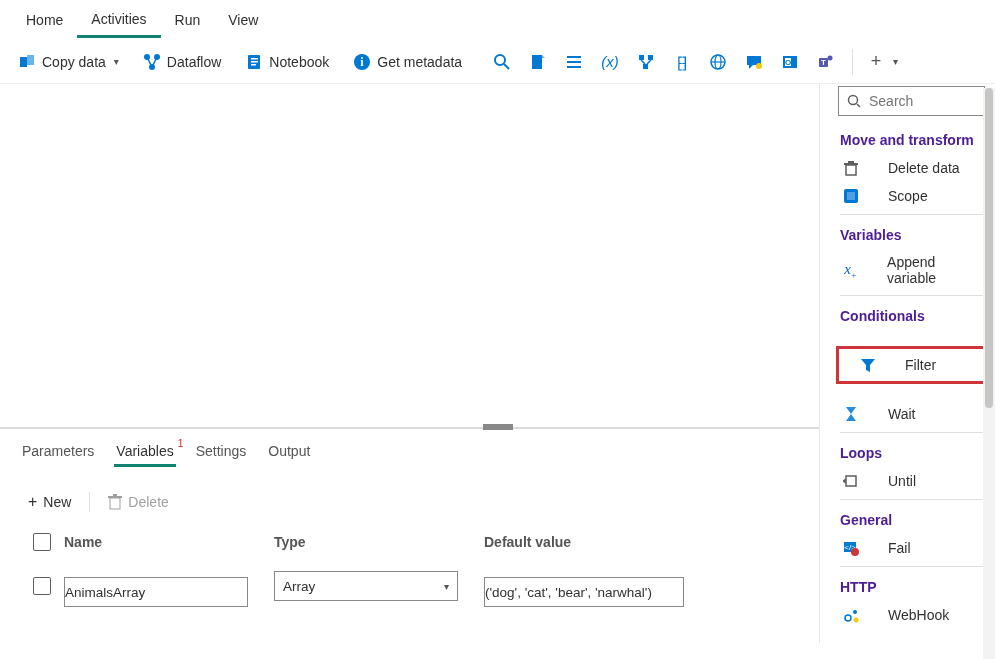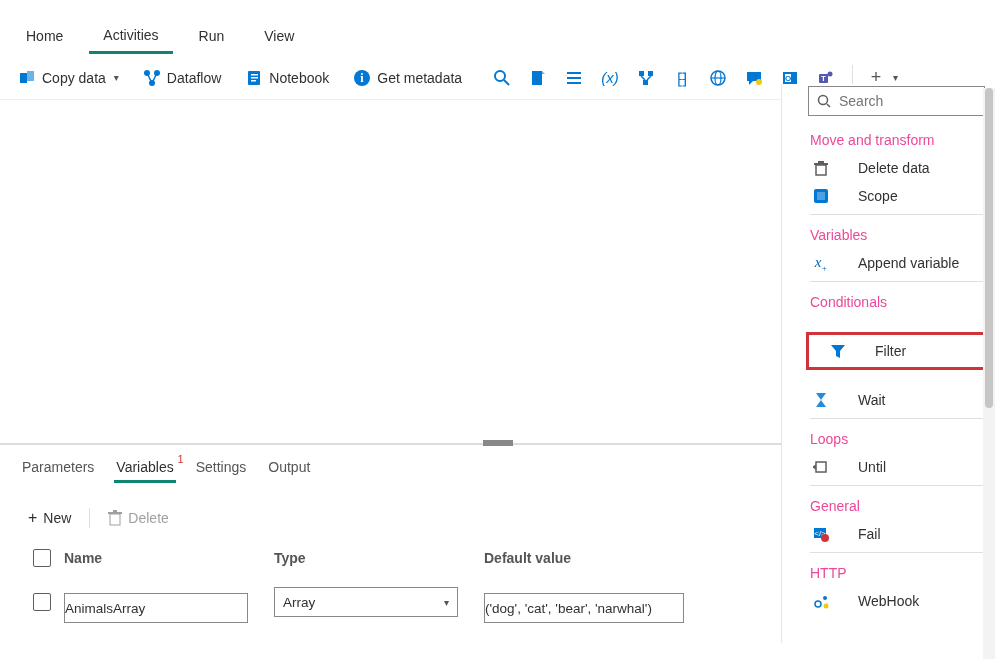--- a/index.html
+++ b/index.html
@@ -1,18 +1,18 @@
 <!DOCTYPE html>
 <html><head>
 <meta charset="utf-8">
 <style>
   * { box-sizing: border-box; }
   html,body { margin:0; padding:0; font-family: "Segoe UI", Arial, sans-serif; font-size:13.5px; color:#323130; background:#fff; width:995px; height:659px; overflow:hidden;}
   
-  .top-menu { display:flex; gap:12px; padding:0 12px; height:40px; align-items:center; border-bottom:1px solid transparent;margin-top:16px;}
+  .top-menu { display:flex; gap:0; padding:0 12px; height:40px; align-items:center; border-bottom:1px solid transparent;}
   .top-menu .item { padding:10px 14px 8px 14px; cursor:pointer; font-size:14px; color:#323130; border-bottom:2px solid transparent;}
   .top-menu .item.active { border-bottom:3px solid #108372; font-weight:400;}
   
   .toolbar { display:flex; align-items:center; padding:4px 10px; height:44px; border-bottom:1px solid #eee;}
   .tb-btn { display:flex; align-items:center; gap:6px; padding:4px 8px; margin-right:8px; cursor:pointer; border-radius:2px;}
   .tb-icon { width:18px; height:18px; display:flex; align-items:center; justify-content:center; font-size:16px; }
   .tb-label { font-size:14px; color:#323130;}
   .chev { font-size:10px; color:#555; margin-left:2px;}
   .icon-only { width:28px; justify-content:center;}
   .plus-btn { border:0; padding:4px 10px;}
@@ -37,24 +37,24 @@
   .col-name{ width:210px;}
   .col-type{ width:210px;}
   .col-def{ width:210px;}
   .chk { width:18px; height:18px; border:1px solid #605e5c; border-radius:2px; background:#fff;}
   .grid-row { display:flex; align-items:center; padding:4px 0;}
   .cell-input { height:30px; border:1px solid #8a8886; padding:0 0; font-size:13.5px; color:#323130; background:#fff;margin-top:12px;}
   .name-input{ width:184px;}
   .type-select{ width:184px; display:flex; align-items:center; justify-content:space-between; padding:0 8px; border:1px solid #8a8886; height:30px;gap:16px;}
   .def-input{ width:200px;}
   
-  .right-panel { position:absolute; top:84px; right:0; width:214px; bottom:16px; border-left:1px solid #e5e5e5; background:#fff; padding:2px 0 0 16px; overflow:hidden;}
+  .right-panel { position:absolute; top:84px; right:0; width:176px; bottom:16px; border-left:1px solid #e5e5e5; background:#fff; padding:2px 0 0 8px; overflow:hidden;}
   .right-panel .search { margin:0 10px 8px 10px; height:30px; border:1px solid #8a8886; display:flex; align-items:center; padding:0 8px; gap:6px;}
   .right-panel .search input { border:none; outline:none; flex:1; font-size:14px; color:#555;}
-  .group-title { font-weight:400; font-size:14px; padding:8px 12px 6px 12px; color:#ec4899;}
+  .group-title { font-weight:700; font-size:14px; padding:8px 12px 6px 12px; color:#4c1d95;}
   .act-item { display:flex; align-items:center; gap:28px; padding:5px 12px 5px 14px; font-size:14px; color:#323130; cursor:pointer;}
   .act-icn{ width:18px; height:18px; display:flex; align-items:center; justify-content:center; font-size:15px;}
   .highlight { border:3px solid #d13438; margin:16px 8px; padding:2px 4px 2px 6px;}
   .scrollbar { position:absolute; right:0; top:88px; width:12px; bottom:0; background:#f3f3f3;}
   .scrollbar-thumb{ position:absolute; top:0; left:2px; width:8px; height:320px; background:#c8c6c4; border-radius:4px;}
   .g-sep{ height:1px; background:#e1dfdd; margin:4px 12px;}
   svg { display:block;}
 </style>
 </head>
 <body>

